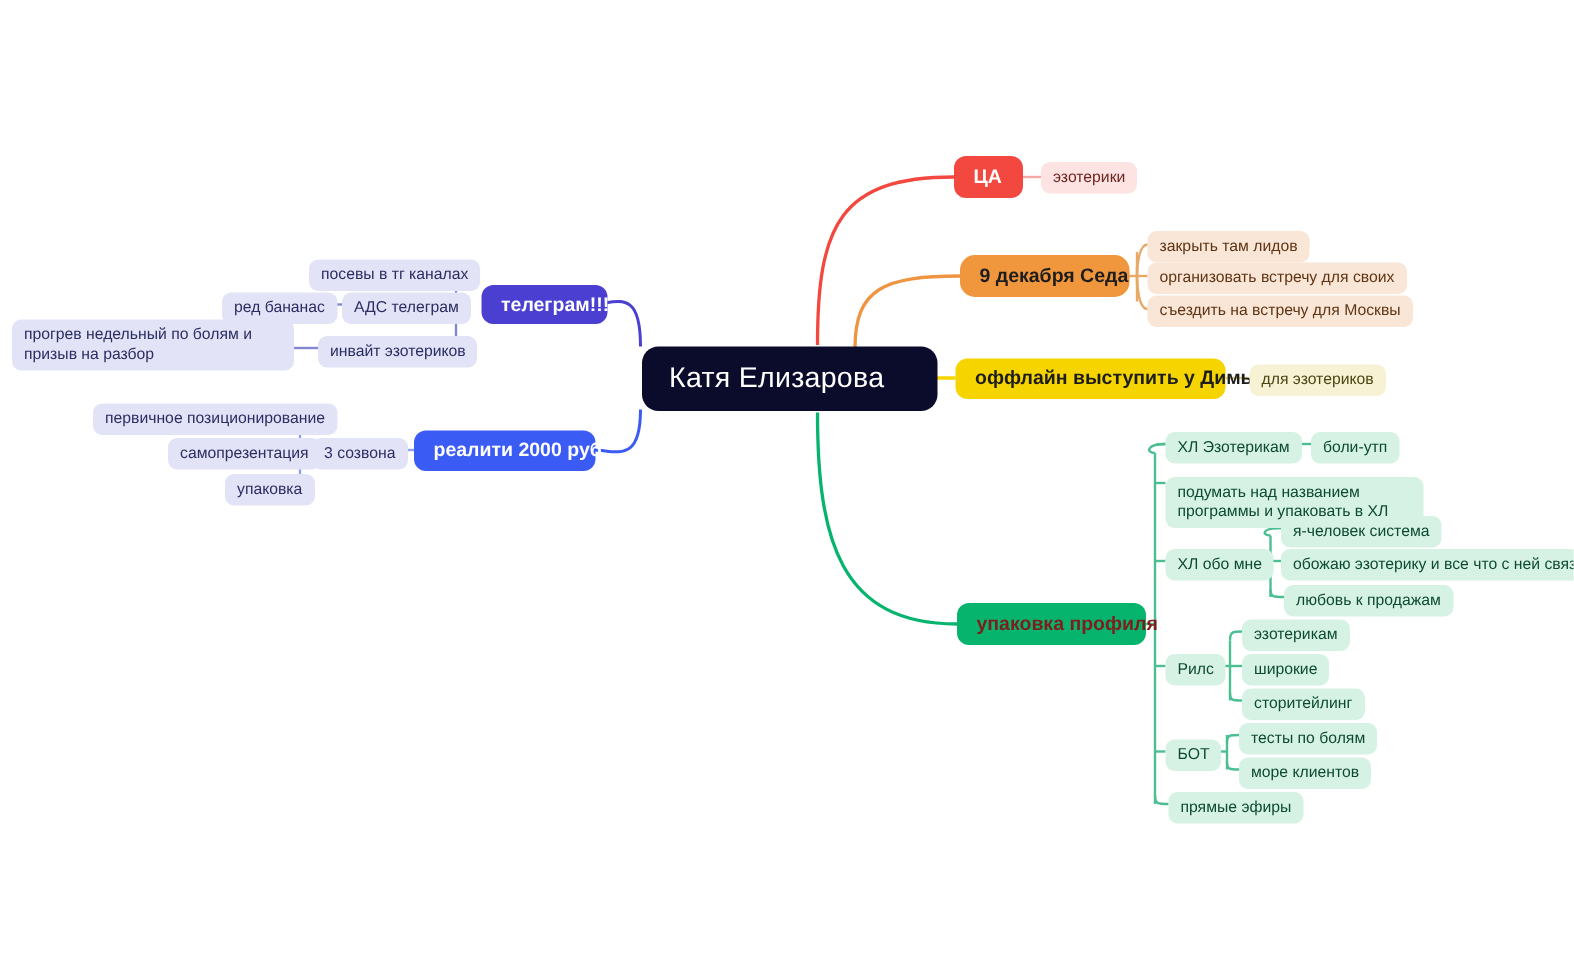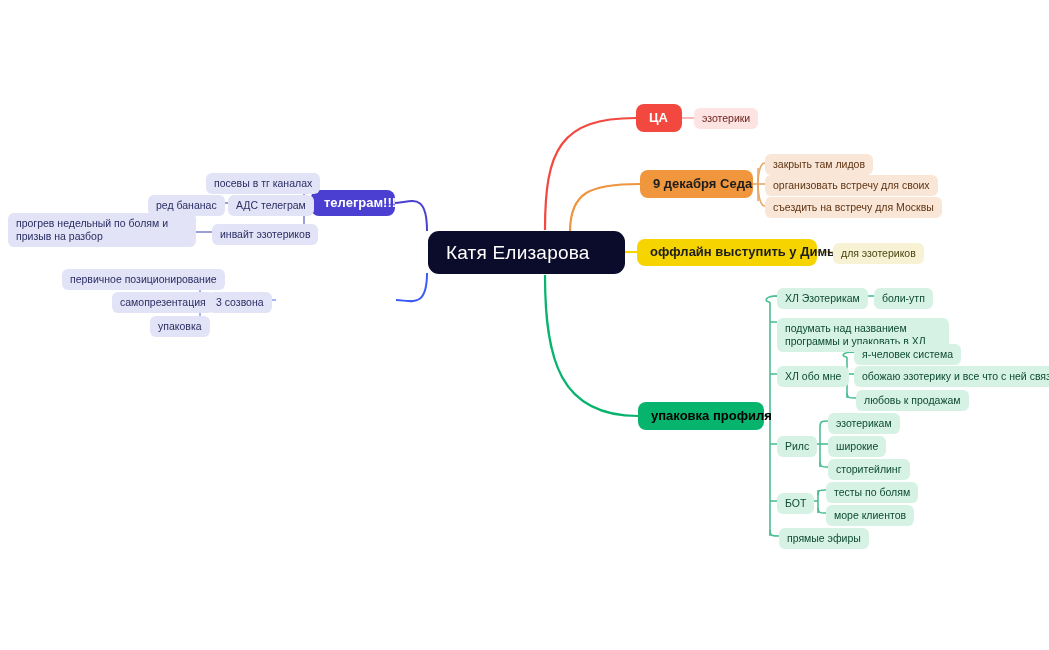--- a/index.html
+++ b/index.html
@@ -54,23 +54,23 @@
   }
 
   
   .n-l1 {
     font-size: 13px;
     font-weight: bold;
     border-radius: 8px;
     padding: 0 13px;
   }
   .n-l1.red     { background: #f2483f; color: #ffffff; }
-  .n-l1.orange  { background: #f0963c; color: #1d1d1d; }
+  .n-l1.orange  { background: #f0963c; color: #1d1d1d; border-radius: 10px; }
   .n-l1.yellow  { background: #f5d400; color: #1d1d1d; }
-  .n-l1.green   { background: #07b46e; color: #000000; align-items: center; }
+  .n-l1.green   { background: #07b46e; color: #7f1d1d; align-items: center; }
   .n-l1.indigo  { background: #4a3fd0; color: #ffffff; }
   .n-l1.blue    { background: #3b5bf5; color: #ffffff; }
 
   
   .chip {
     font-size: 10.5px;
     padding: 4px 8px;
     border-radius: 6px;
   }
   .chip.red    { background: #fde3e2; color: #6d2520; }
@@ -237,39 +237,42 @@
     <span>тесты по болям</span>
   </div>
   <div class="node chip green" style="left:826px; top:505px;">
     <span>море клиентов</span>
   </div>
 
   <div class="node chip green" style="left:779px; top:528px;">
     <span>прямые эфиры</span>
   </div>
 
-  <div class="node n-l1 indigo" style="left:311px; top:190px; width:84px; height:26px;">
+  <div class="node n-l1 indigo" style="left:321px; top:190px; width:84px; height:26px;">
     <span>телеграм!!!</span>
   </div>
   <div class="node chip purple" style="left:206px; top:173px;">
     <span>посевы в тг каналах</span>
   </div>
   <div class="node chip purple" style="left:228px; top:195px;">
     <span>АДС телеграм</span>
   </div>
   <div class="node chip purple" style="left:148px; top:195px;">
     <span>ред бананас</span>
   </div>
   <div class="node chip purple" style="left:212px; top:224px;">
     <span>инвайт эзотериков</span>
   </div>
   <div class="node chip purple wrap" style="left:8px; top:213px; width:188px;">
     <span>прогрев недельный по болям и призыв на разбор</span>
   </div>
 
+  <div class="node n-l1 blue" style="left:276px; top:287px; width:121px; height:27px;">
+    <span>реалити 2000 руб</span>
+  </div>
   <div class="node chip purple" style="left:208px; top:292px;">
     <span>3 созвона</span>
   </div>
   <div class="node chip purple" style="left:62px; top:269px;">
     <span>первичное позиционирование</span>
   </div>
   <div class="node chip purple" style="left:112px; top:292px;">
     <span>самопрезентация</span>
   </div>
   <div class="node chip purple" style="left:150px; top:316px;">

